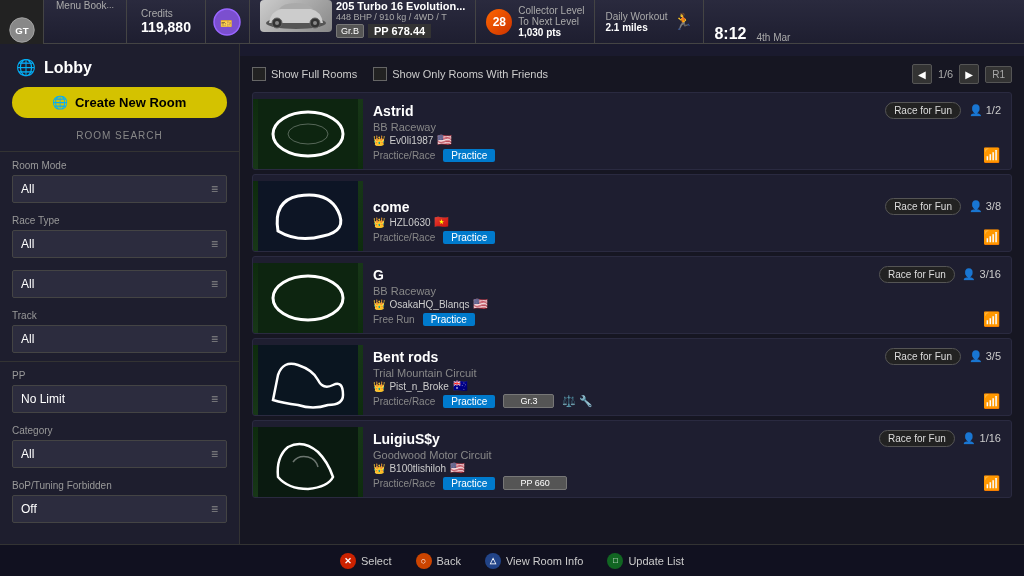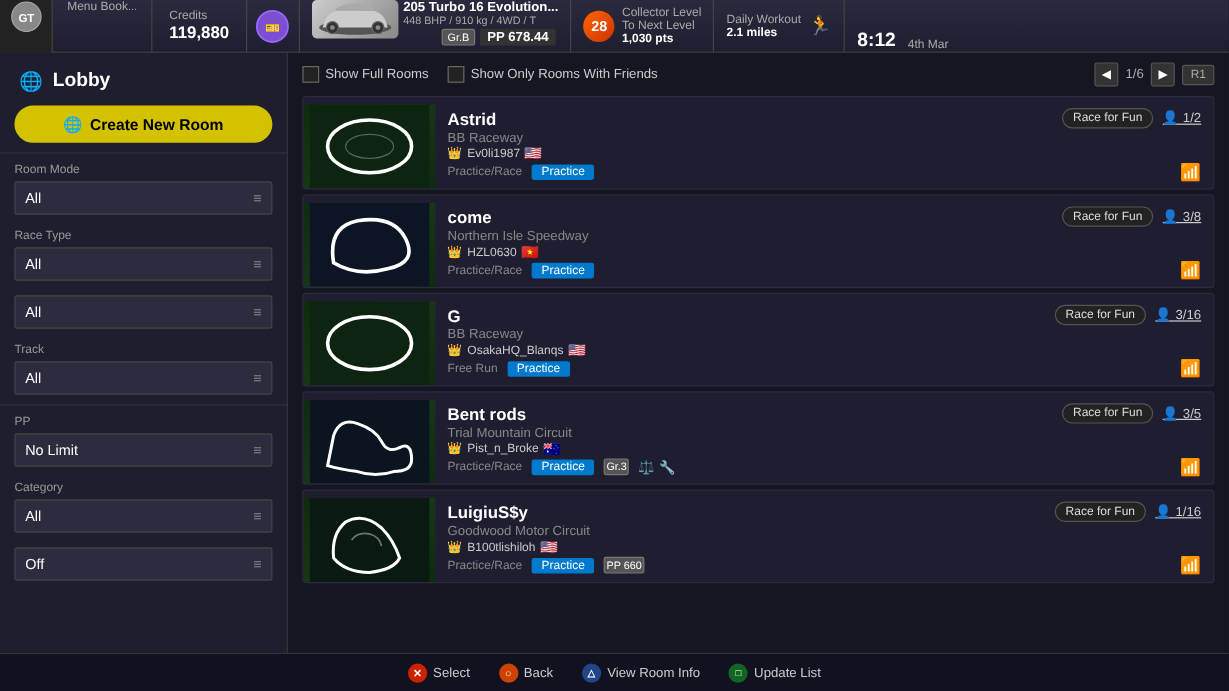--- a/index.html
+++ b/index.html
@@ -13,21 +13,21 @@
 
     
     .top-bar {
       width: 100%; height: 44px;
       background: linear-gradient(180deg, #2a2a3e 0%, #1e1e30 100%);
       display: flex; align-items: center;
       border-bottom: 1px solid #444;
     }
     .top-logo {
       width: 44px; height: 44px;
-      background: #222; display: flex; align-items: flex-start; justify-content: center;
+      background: #222; display: flex; align-items: flex-end; justify-content: center;
       border-right: 1px solid #444;
     }
     .top-logo svg { width: 28px; height: 28px; }
     .top-menu-book {
       padding: 0 12px;
       border-right: 1px solid #444;
       height: 100%; display: flex; justify-content: center;
       font-size: 10px; color: #aaa; text-align: right;
     }
     .top-credits {
@@ -51,21 +51,21 @@
       width: 72px; height: 32px;
       background: linear-gradient(135deg, #ccc 0%, #888 100%);
       border-radius: 4px; display: flex; align-items: center; justify-content: center;
       font-size: 8px; color: #333;
       position: relative; overflow: hidden;
     }
     .top-car .car-name { font-size: 11px; font-weight: bold; }
     .top-car .car-stats { font-size: 9px; color: #aaa; }
     .grade-badge {
       background: #555; border: 1px solid #777; padding: 1px 4px;
-      font-size: 9px; border-radius: 2px; color: #fff; margin-left: 32px;
+      font-size: 9px; border-radius: 2px; color: #fff;
     }
     .pp-badge {
       background: #333; padding: 1px 6px;
       font-size: 11px; font-weight: bold; color: #fff;
     }
     .top-collector {
       padding: 0 10px;
       border-right: 1px solid #444;
       height: 100%; display: flex; align-items: center; gap: 6px;
     }
@@ -141,20 +141,21 @@
     }
     .filter-select .lines { color: #888; }
     .divider { height: 1px; background: #333; margin: 2px 0; }
 
     
     .content-area {
       flex: 1;
       background: #161622;
       padding: 8px 12px;
       overflow: hidden;
+      margin-top: 12px;
     }
     .content-top-bar {
       display: flex; align-items: center; gap: 16px;
       margin-bottom: 8px;
     }
     .checkbox-item {
       display: flex; align-items: center; gap: 5px;
       font-size: 11px; color: #ccc; cursor: pointer;
     }
     .checkbox-box {
@@ -204,37 +205,37 @@
     }
     .room-top-row {
       display: flex; align-items: center; justify-content: space-between;
     }
     .room-name { font-size: 14px; font-weight: bold; color: #fff; }
     .room-badges { display: flex; align-items: center; gap: 8px; }
     .race-for-fun-badge {
       background: #222; border: 1px solid #555;
       padding: 2px 8px; font-size: 10px; border-radius: 10px; color: #ddd;
     }
-    .player-count { font-size: 11px; color: #ccc; display: flex; align-items: center; gap: 3px; text-decoration: underline; }
+    .player-count { font-size: 11px; color: #ccc; display: flex; align-items: center; gap: 3px; }
     .track-name { font-size: 11px; color: #888; margin-top: 2px; }
     .host-row { display: flex; align-items: center; gap: 4px; }
     .crown-icon { color: #ffd700; font-size: 10px; }
     .host-name { font-size: 10px; color: #ccc; }
     .flag { font-size: 12px; }
     .room-bottom-row {
       display: flex; align-items: center; gap: 8px;
     }
     .mode-tag { font-size: 10px; color: #888; }
     .practice-tag {
       background: #007acc; padding: 1px 8px;
       font-size: 10px; color: #fff; border-radius: 2px;
     }
     .grade-tag {
       background: #555; border: 1px solid #777;
-      padding: 1px 1px; font-size: 9px; color: #fff; border-radius: 2px;
+      padding: 1px 16px; font-size: 9px; color: #fff; border-radius: 2px;
     }
     .signal-icon { margin-left: auto; color: #4caf50; font-size: 14px; }
 
     
     .bottom-bar {
       height: 32px; background: #111120;
       border-top: 1px solid #333;
       display: flex; align-items: center; justify-content: center;
       gap: 24px;
     }
@@ -330,20 +331,21 @@
 
   <div class="sidebar">
     <div class="sidebar-header">
       <span class="globe-icon">🌐</span>
       <span>Lobby</span>
     </div>
     <button class="create-room-btn">
       <span>🌐</span>
       <span>Create New Room</span>
     </button>
+    <div class="room-search-label">ROOM SEARCH</div>
     <div class="divider"></div>
 
     <div class="filter-section">
       <div class="filter-label">Room Mode</div>
       <div class="filter-select">
         <span>All</span>
         <span class="lines">≡</span>
       </div>
     </div>
 
@@ -381,20 +383,21 @@
 
     <div class="filter-section">
       <div class="filter-label">Category</div>
       <div class="filter-select">
         <span>All</span>
         <span class="lines">≡</span>
       </div>
     </div>
 
     <div class="filter-section">
+      <div class="filter-label">BoP/Tuning Forbidden</div>
       <div class="filter-select">
         <span>Off</span>
         <span class="lines">≡</span>
       </div>
     </div>
   </div>
 
   <div class="content-area">
 
     <div class="content-top-bar">
@@ -458,21 +461,20 @@
           </div>
         </div>
         <div class="room-info">
           <div class="room-top-row">
             <span class="room-name">come</span>
             <div class="room-badges">
               <span class="race-for-fun-badge">Race for Fun</span>
               <span class="player-count">👤 3/8</span>
             </div>
           </div>
-          <div class="track-name">Northern Isle Speedway</div>
           <div class="host-row">
             <span class="crown-icon">👑</span>
             <span class="host-name">HZL0630</span>
             <span class="flag">🇻🇳</span>
           </div>
           <div class="room-bottom-row">
             <span class="mode-tag">Practice/Race</span>
             <span class="practice-tag">Practice</span>
             <span class="signal-icon">📶</span>
           </div>

